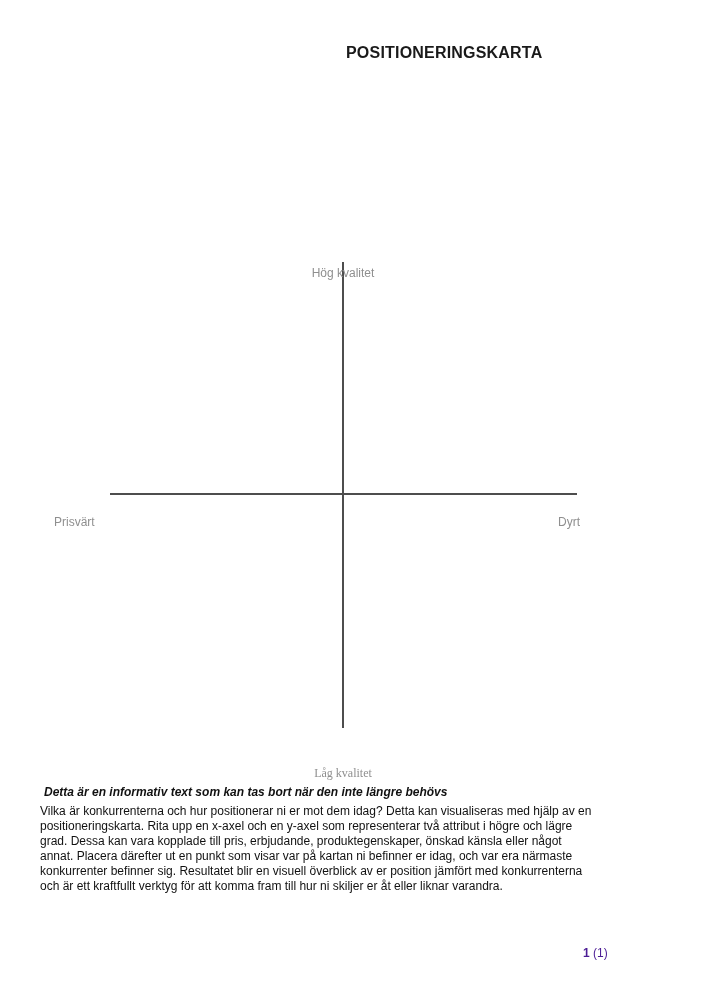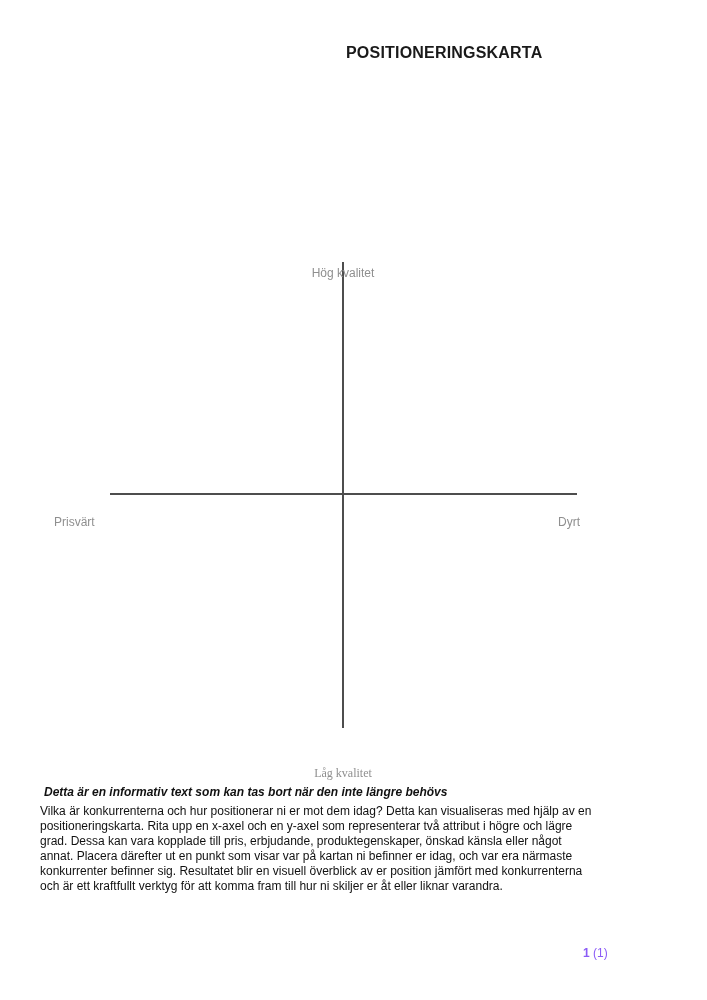--- a/index.html
+++ b/index.html
@@ -72,21 +72,21 @@
   }
   .info-body {
     margin: 0;
   }
   
   .footer-pagenum {
     position: absolute;
     left: 583px;
     top: 946px;
     font-size: 12px;
-    color: #8b5cf6;
+    color: #4c1d95;
     white-space: nowrap;
   }
   .footer-pagenum .num { font-weight: bold; }
 </style>
 </head>
 <body>
 
 <div class="page">
 
   <div class="doc-title">POSITIONERINGSKARTA</div>

